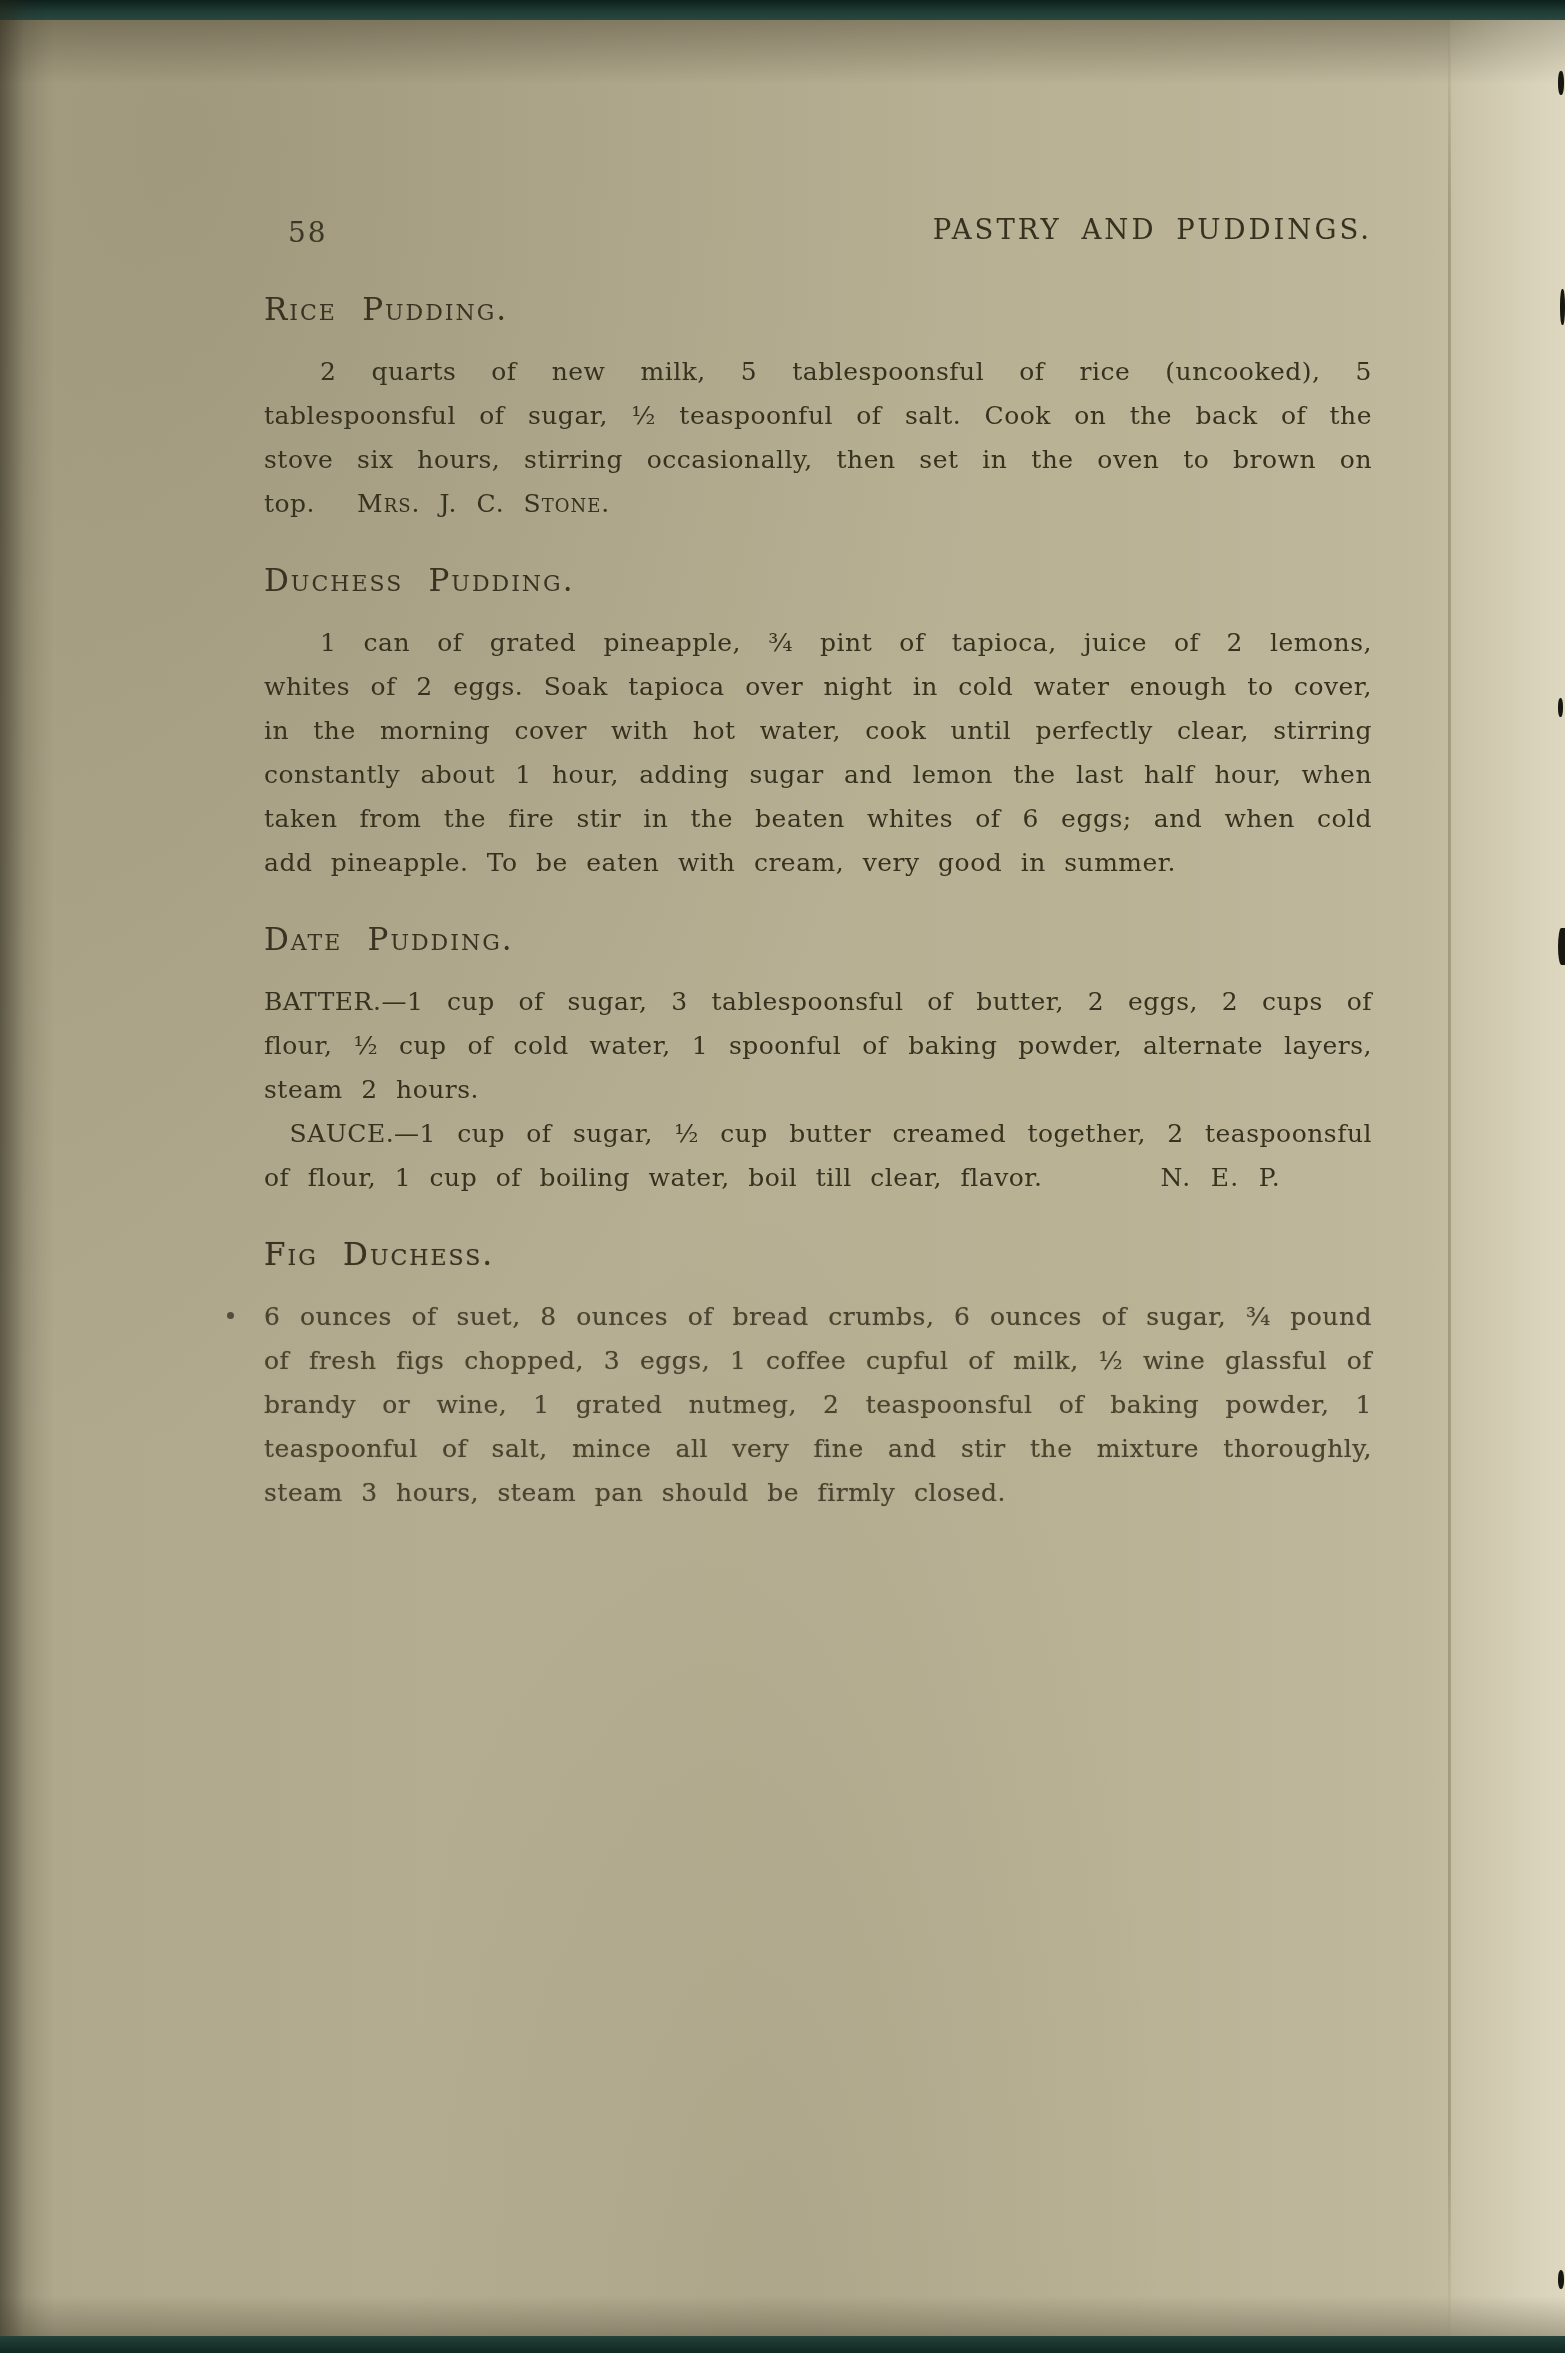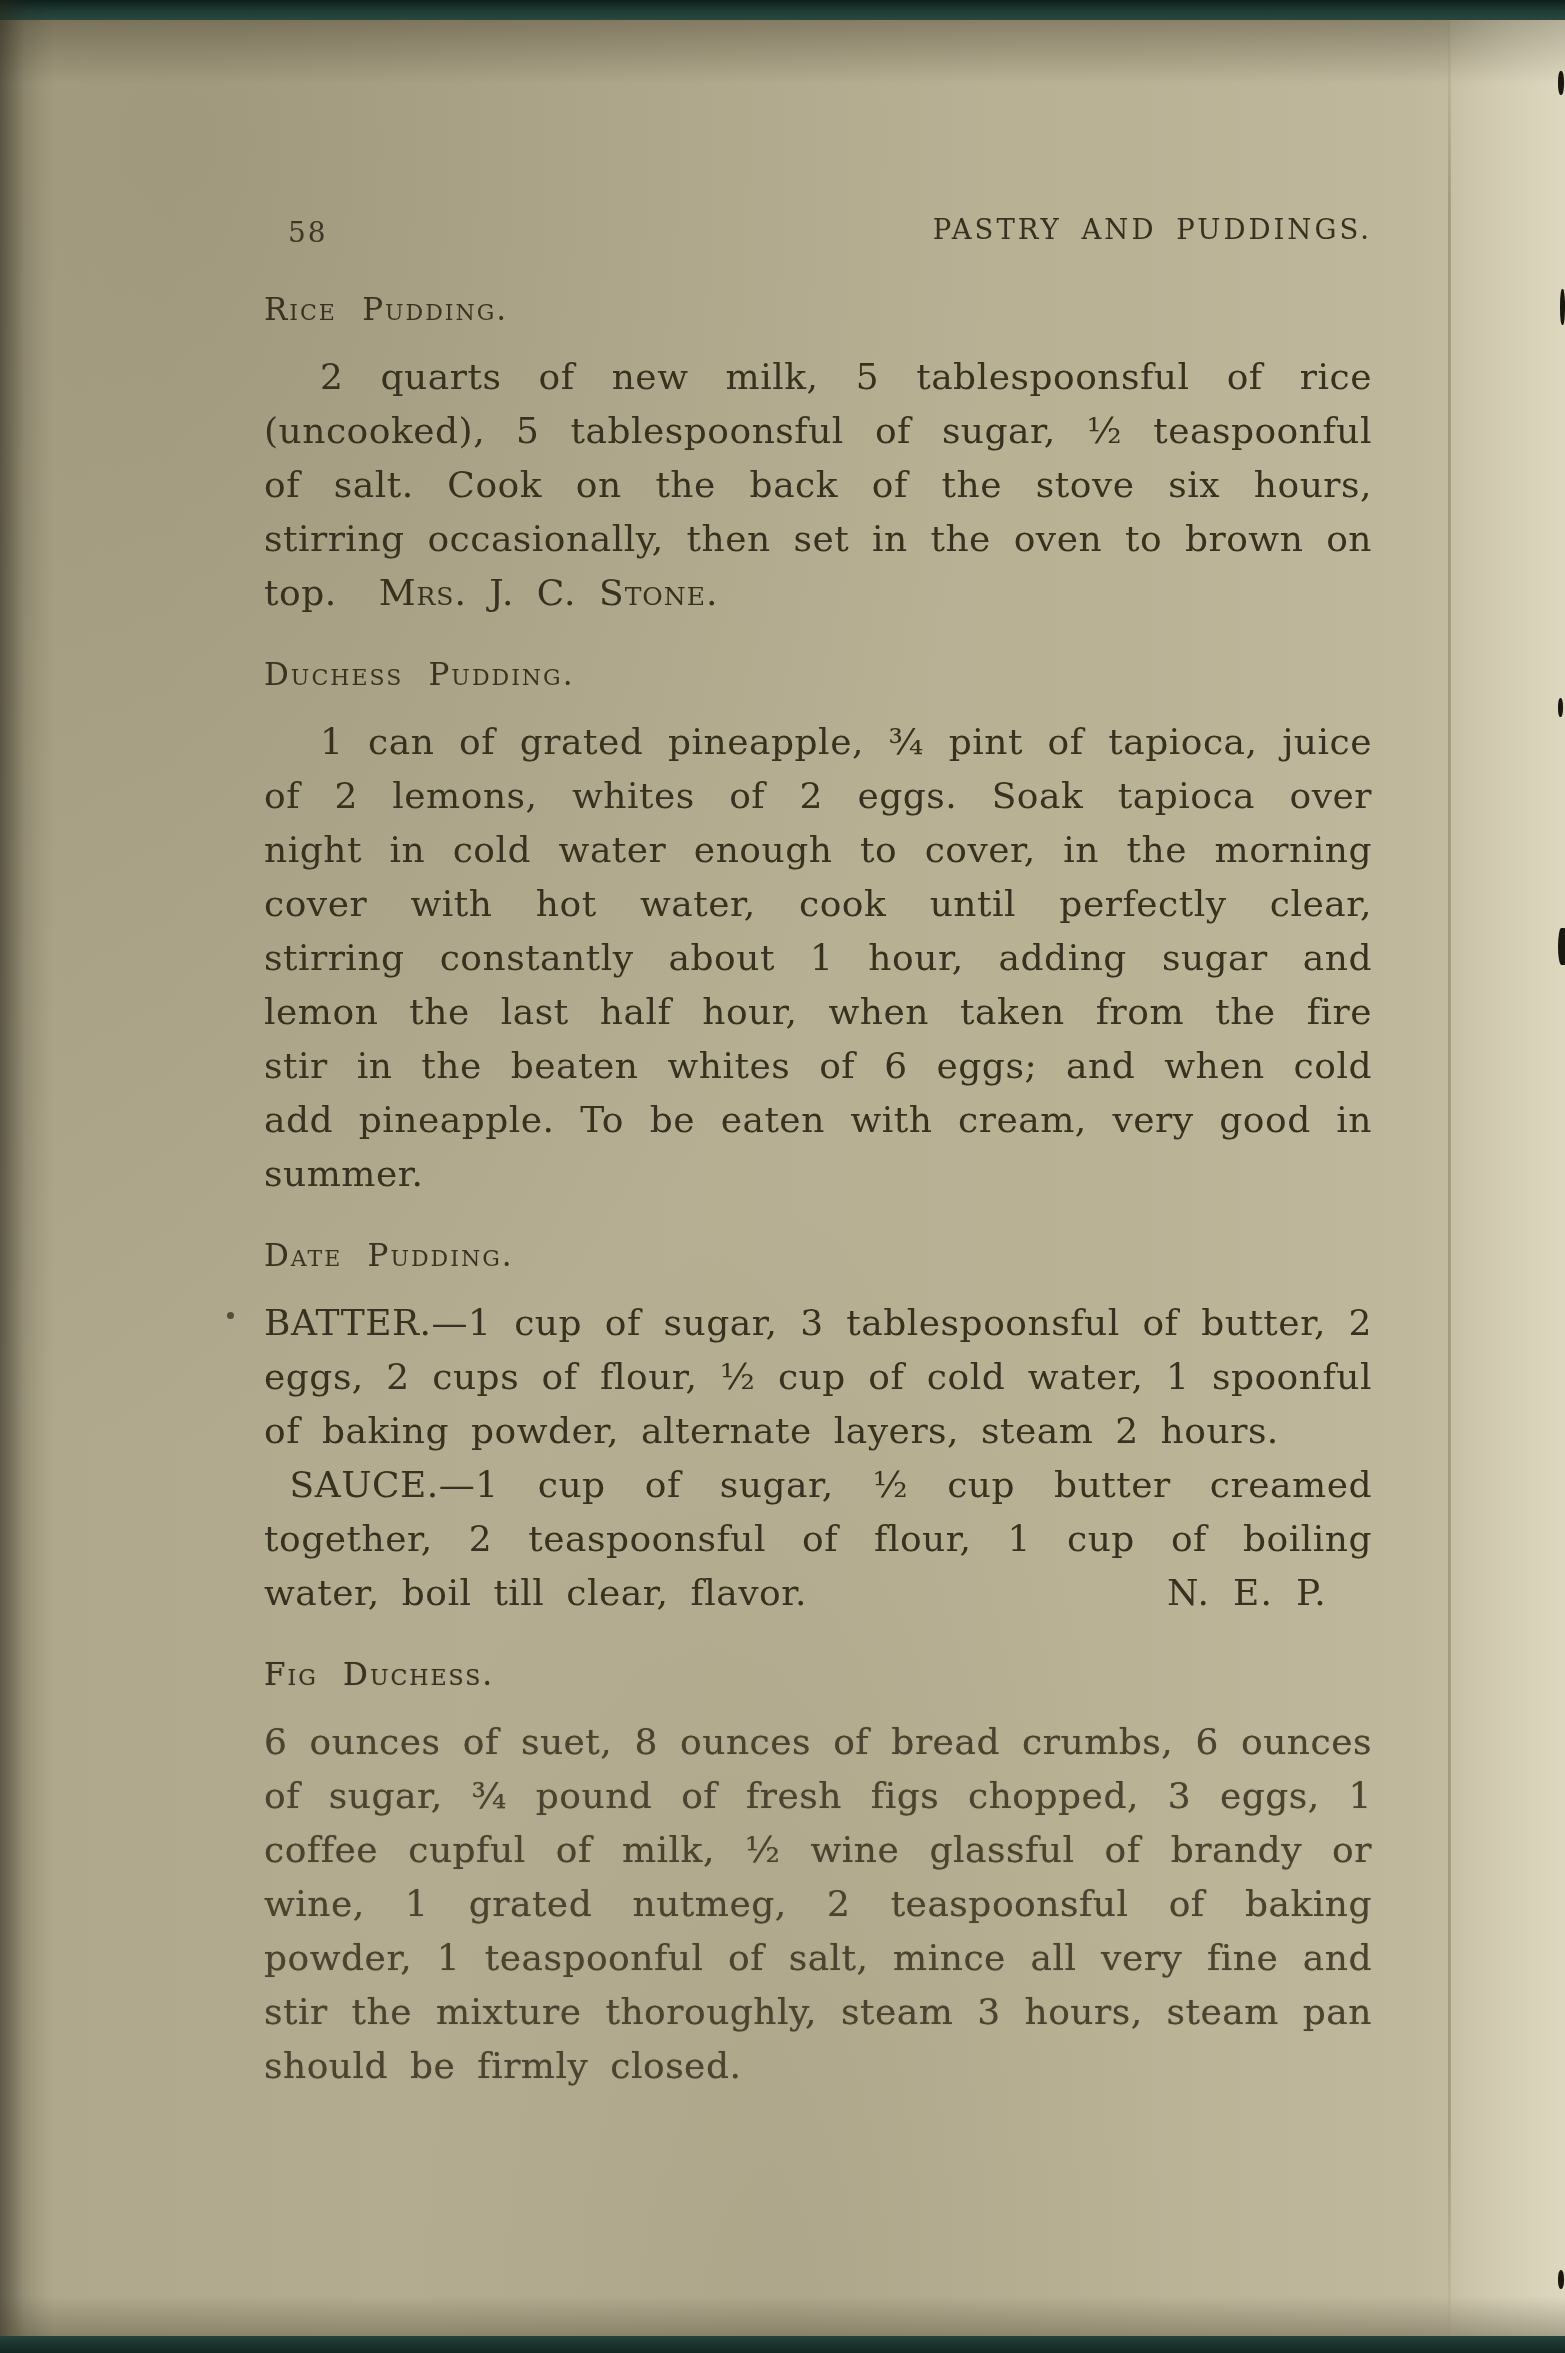--- a/index.html
+++ b/index.html
@@ -103,38 +103,38 @@
     font-size: 31px;
     font-weight: 500;
     font-variant: small-caps;
     letter-spacing: 2px;
     word-spacing: 13.4px;
     margin: 36px 0 23px 0;
     color: #3a3322;
   }
   p.body {
     margin: 0;
-    font-size: 36px;
-    line-height: 54px;
+    font-size: 25px;
+    line-height: 44px;
     text-align: justify;
     word-spacing: 10px;
     letter-spacing: 0.5px;
   }
   p.body + p.body { margin-top: 0; }
   .indent { text-indent: 56px; }
   .indent-sm { text-indent: 25.5px; }
   .attribution {
     font-variant: small-caps;
     letter-spacing: 1px;
     margin-left: 42px;
     white-space: nowrap;
   }
   .attr-right {
     float: right;
-    margin-right: 45px;
+    margin-right: 91px;
     letter-spacing: 1.3px;
     white-space: nowrap;
   }
   .faint { color: #4a4330; text-shadow: 0 0 0.8px rgba(74,67,48,0.55); }
 </style>
 </head>
 <body>
 
 <div class="scan">
 

